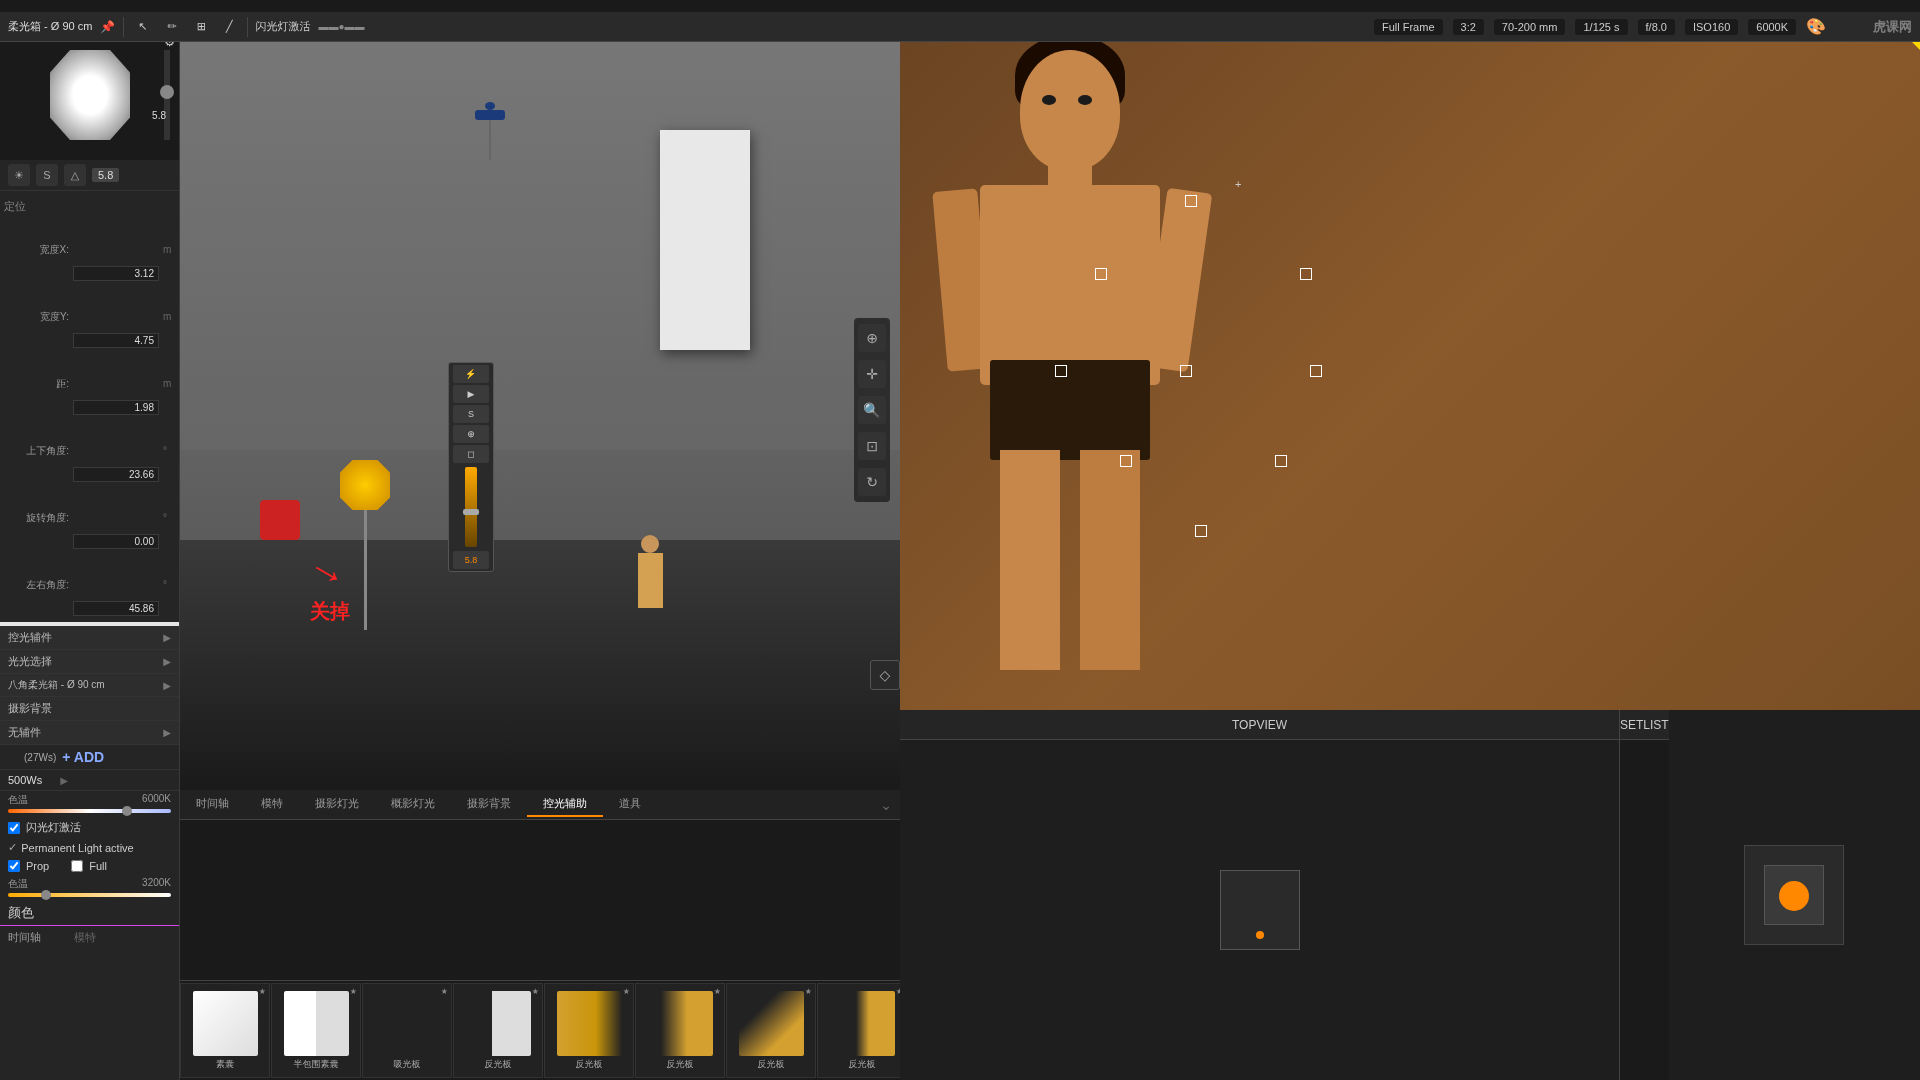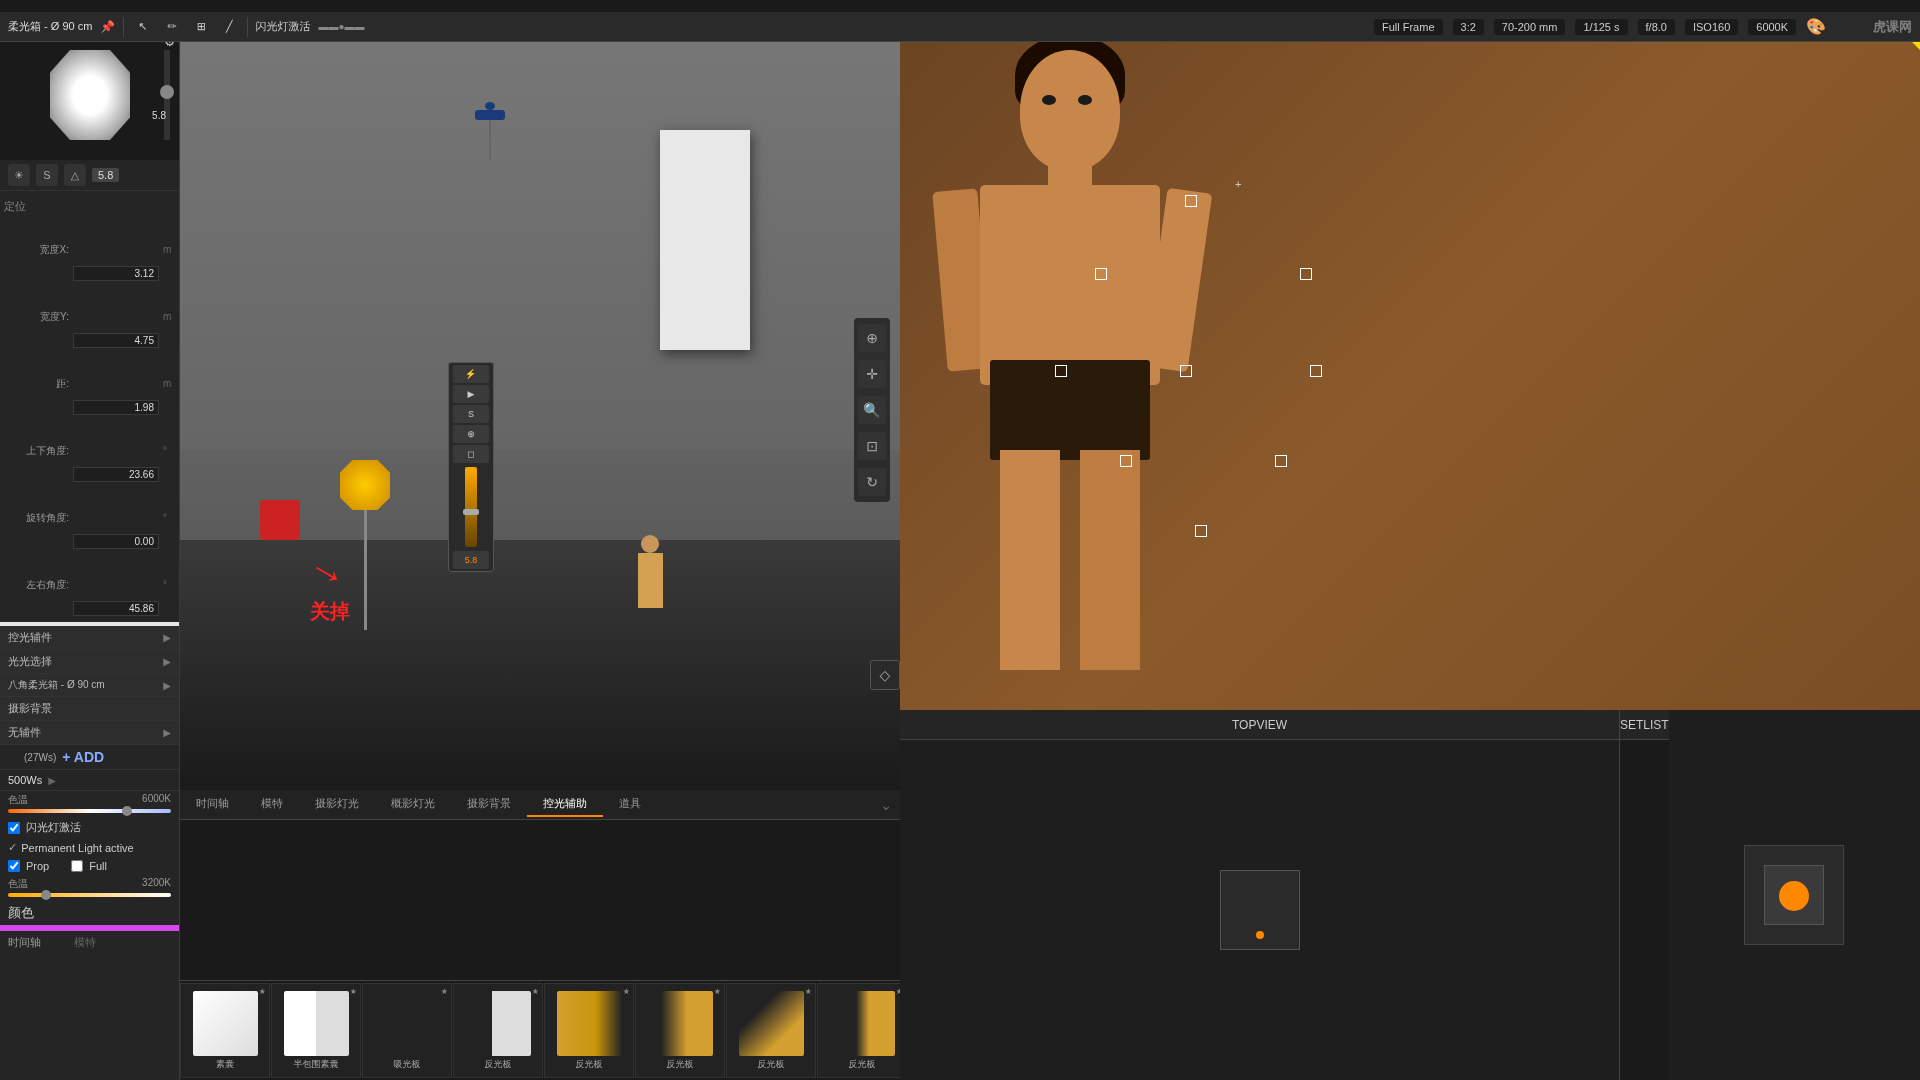--- a/index.html
+++ b/index.html
@@ -809,21 +809,21 @@
   </div>
   <div class="section-header">
     <span>无辅件</span>
     <span class="section-arrow">▶</span>
   </div>
 
   <div style="display:flex;align-items:center;padding:4px 24px;gap:6px;border-bottom:1px solid #333;">
     <span style="font-size:10px;color:#aaa;">(27Ws)</span>
     <span style="font-size:14px;color:#88aaff;cursor:pointer;font-weight:bold;">+ ADD</span>
   </div>
-  <div style="display:flex;align-items:center;padding:4px 8px;gap:6px;border-bottom:1px solid #333;">
+  <div style="display:flex;align-items:center;padding:4px 8px;gap:18px;border-bottom:1px solid #333;">
     <span style="font-size:11px;color:#ddd;">500Ws</span>
     <span style="font-size:10px;color:#666;">▶</span>
   </div>
 
   <div class="full-slider">
     <div class="slider-label-row">
       <span>色温</span>
       <span>6000K</span>
     </div>
     <div class="h-slider">
@@ -857,21 +857,21 @@
     <div class="h-slider">
       <div class="h-slider-track" style="background: linear-gradient(to right, #ffaa00, #ffffff);"></div>
       <div class="h-slider-thumb" style="left: 20%;"></div>
     </div>
   </div>
 
   <div class="color-row">
     <span>颜色</span>
   </div>
 
-  <div style="padding:4px 8px;font-size:11px;color:#999;border-top:6px solid #d946ef;">
+  <div style="padding:4px 8px;font-size:11px;color:#999;border-top:1px solid #d946ef;">
     <span>时间轴</span>
     <span style="margin-left:30px;color:#666;">模特</span>
   </div>
 </div>
 
 <div id="main-viewport">
   <div class="scene-bg">
 
     <div style="position:absolute;bottom:0;left:0;right:0;height:250px;background:linear-gradient(to top, #1a1a1a 0%, #3a3a3a 100%);"></div>
 

